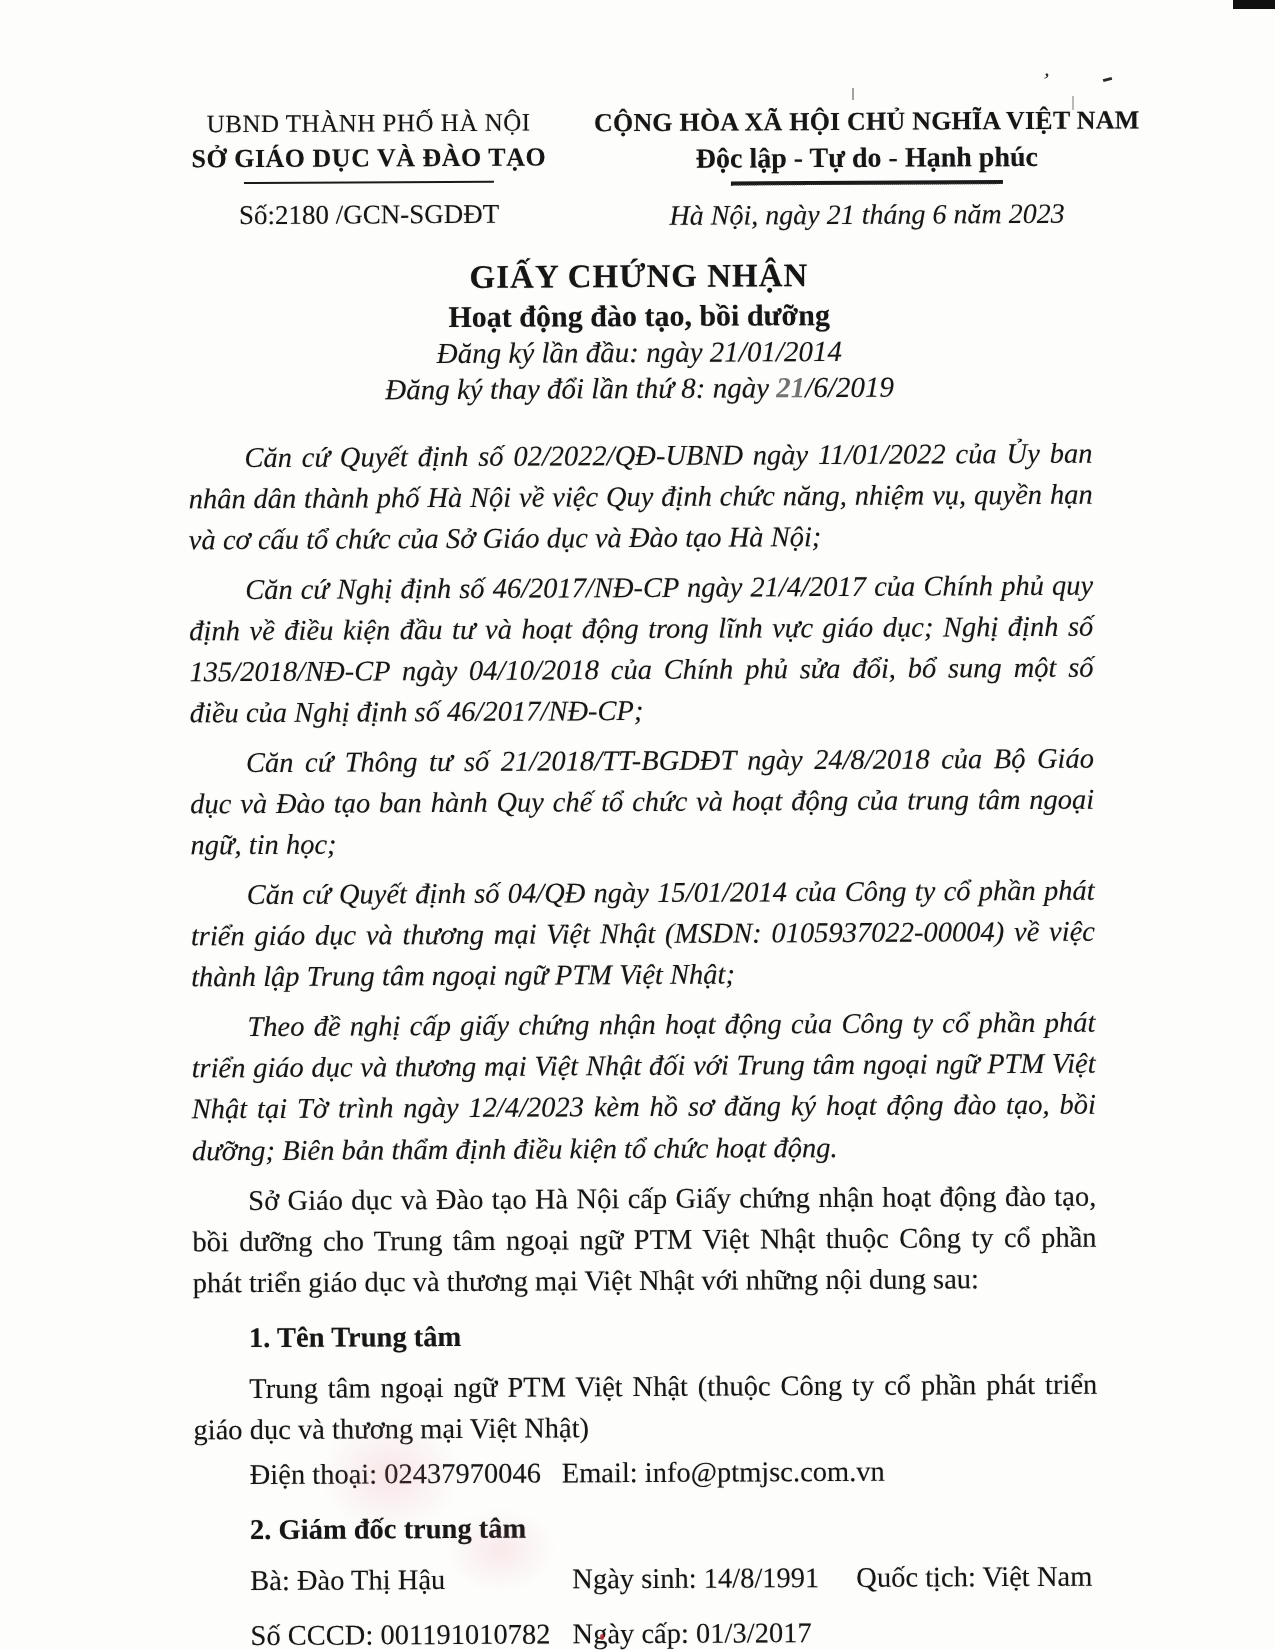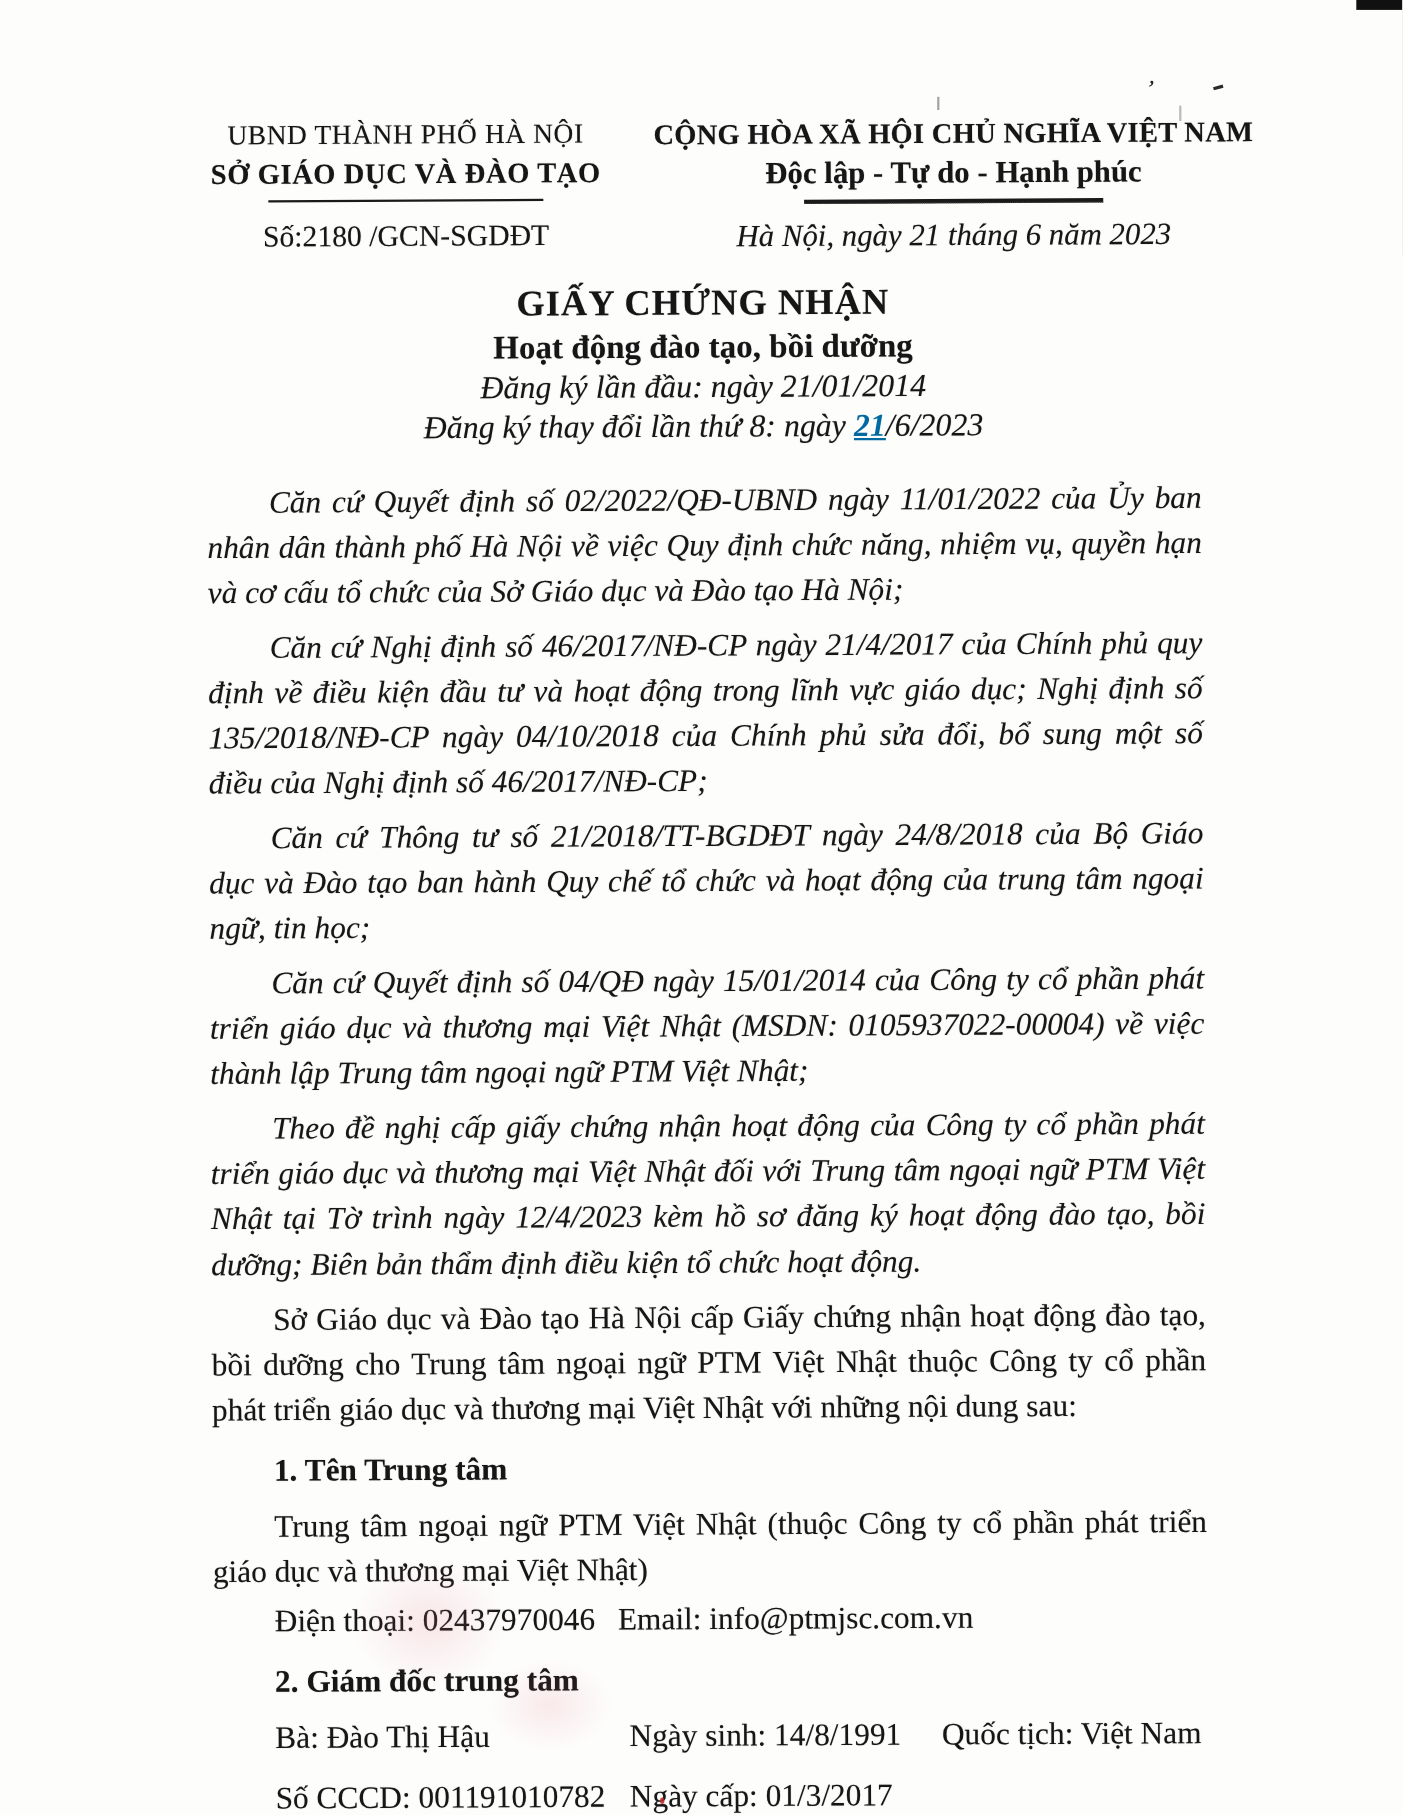--- a/index.html
+++ b/index.html
@@ -29,21 +29,21 @@
   .rule-right{width:272px;height:3px;background:#1a1a1a;margin:7px auto 0;border-bottom:1px dotted #444;}
   .doc-number{font-size:27px;margin-top:16px;}
   .hr1{font-size:26px;font-weight:bold;letter-spacing:0.2px;}
   .hr2{font-size:28px;font-weight:bold;margin-top:5px;}
   .date-line{font-size:28px;font-style:italic;margin-top:14px;}
   
   .title-block{text-align:center;margin-top:26px;}
   .t-main{font-size:33px;font-weight:bold;letter-spacing:1px;}
   .t-sub{font-size:30px;font-weight:bold;margin-top:4px;}
   .t-reg{font-size:29px;font-style:italic;margin-top:3px;}
-  .hand-blue{color:#0369a1;font-weight:bold;text-shadow:none;text-decoration:underline;}
+  .hand-blue{color:#737373;font-weight:bold;text-shadow:none;}
   
   .body{width:904px;margin:30px 0 0 186px;font-size:28.5px;line-height:1.44;}
   .body p{margin:0 0 9px 0;text-indent:56px;text-align:justify;}
   p.recital{font-style:italic;}
   .sec-heading{font-weight:bold;margin:14px 0 10px 56px;font-size:28.5px;}
   .row{display:flex;margin:4px 0 14px 56px;}
   .c1{width:322px;}
   .c2{width:284px;}
   .c3{flex:1;}
   .phone-c1{width:312px;}
@@ -79,21 +79,21 @@
         <div class="hr2">Độc lập - Tự do - Hạnh phúc</div>
         <div class="rule-right"></div>
         <div class="date-line">Hà Nội, ngày 21 tháng 6 năm 2023</div>
       </div>
     </div>
 
     <div class="title-block">
       <div class="t-main">GIẤY CHỨNG NHẬN</div>
       <div class="t-sub">Hoạt động đào tạo, bồi dưỡng</div>
       <div class="t-reg">Đăng ký lần đầu: ngày 21/01/2014</div>
-      <div class="t-reg"><span>Đăng ký thay đổi lần thứ 8: ngày </span><span class="hand-blue">21</span><span>/6/2023</span></div>
+      <div class="t-reg"><span>Đăng ký thay đổi lần thứ 8: ngày </span><span class="hand-blue">21</span><span>/6/2019</span></div>
     </div>
 
     <div class="body">
       <p class="recital">Căn cứ Quyết định số 02/2022/QĐ-UBND ngày 11/01/2022 của Ủy ban nhân dân thành phố Hà Nội về việc Quy định chức năng, nhiệm vụ, quyền hạn và cơ cấu tổ chức của Sở Giáo dục và Đào tạo Hà Nội;</p>
       <p class="recital">Căn cứ Nghị định số 46/2017/NĐ-CP ngày 21/4/2017 của Chính phủ quy định về điều kiện đầu tư và hoạt động trong lĩnh vực giáo dục; Nghị định số 135/2018/NĐ-CP ngày 04/10/2018 của Chính phủ sửa đổi, bổ sung một số điều của Nghị định số 46/2017/NĐ-CP;</p>
       <p class="recital">Căn cứ Thông tư số 21/2018/TT-BGDĐT ngày 24/8/2018 của Bộ Giáo dục và Đào tạo ban hành Quy chế tổ chức và hoạt động của trung tâm ngoại ngữ, tin học;</p>
       <p class="recital">Căn cứ Quyết định số 04/QĐ ngày 15/01/2014 của Công ty cổ phần phát triển giáo dục và thương mại Việt Nhật (MSDN: 0105937022-00004) về việc thành lập Trung tâm ngoại ngữ PTM Việt Nhật;</p>
       <p class="recital">Theo đề nghị cấp giấy chứng nhận hoạt động của Công ty cổ phần phát triển giáo dục và thương mại Việt Nhật đối với Trung tâm ngoại ngữ PTM Việt Nhật tại Tờ trình ngày 12/4/2023 kèm hồ sơ đăng ký hoạt động đào tạo, bồi dưỡng; Biên bản thẩm định điều kiện tổ chức hoạt động.</p>
 
       <p>Sở Giáo dục và Đào tạo Hà Nội cấp Giấy chứng nhận hoạt động đào tạo, bồi dưỡng cho Trung tâm ngoại ngữ PTM Việt Nhật thuộc Công ty cổ phần phát triển giáo dục và thương mại Việt Nhật với những nội dung sau:</p>

